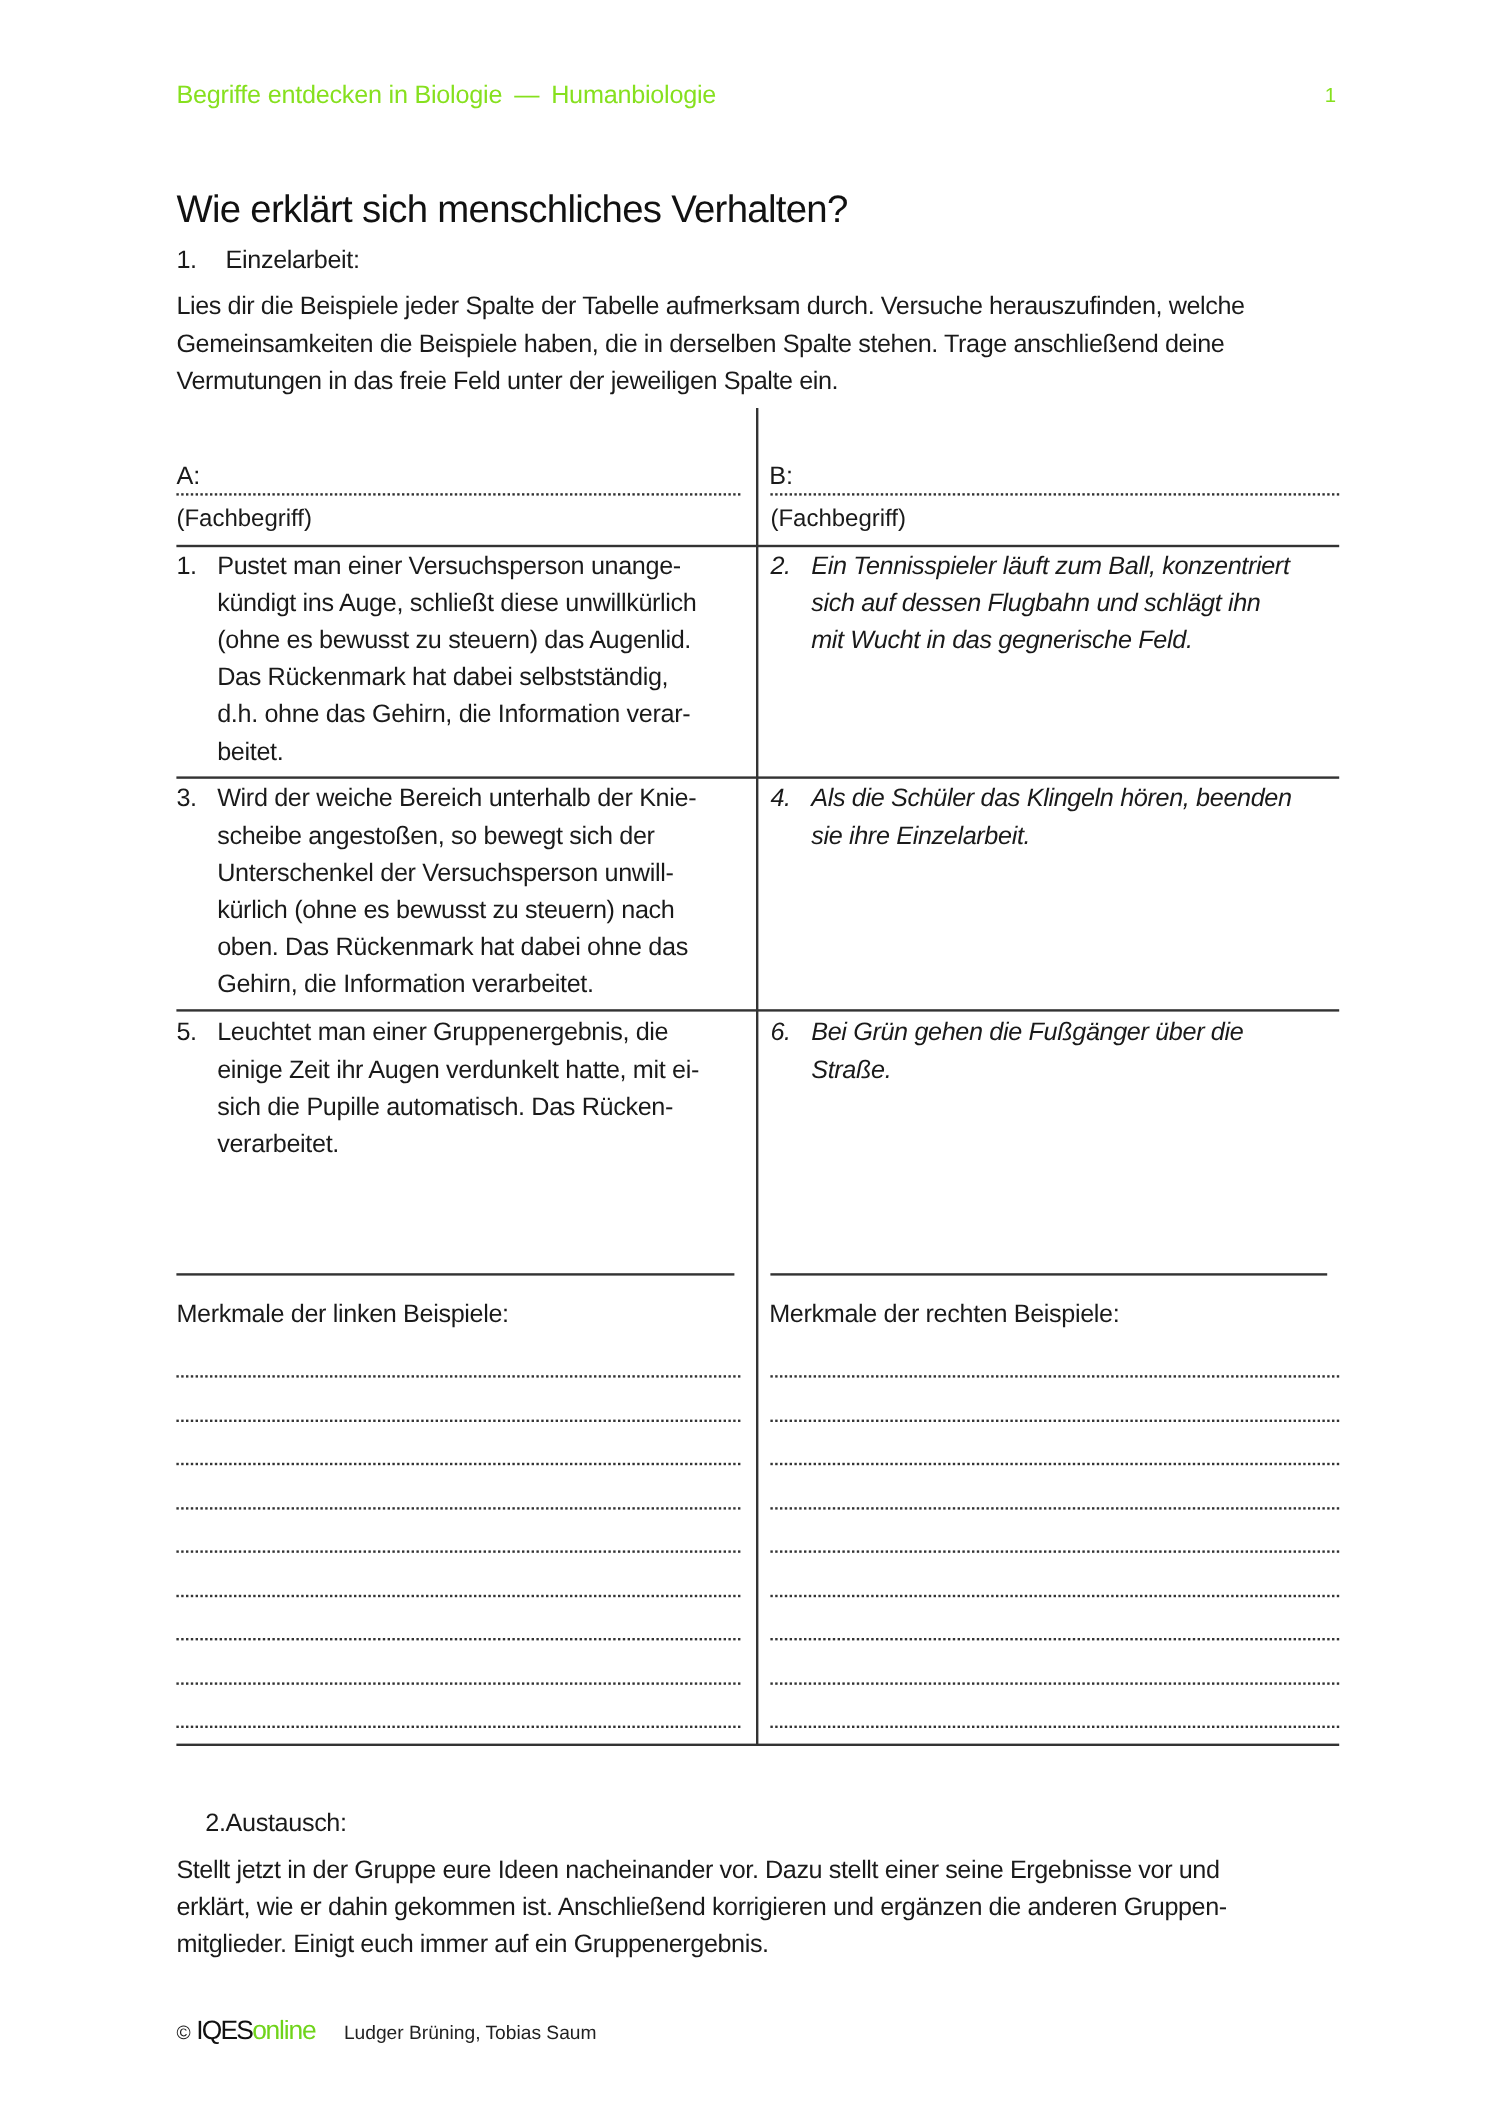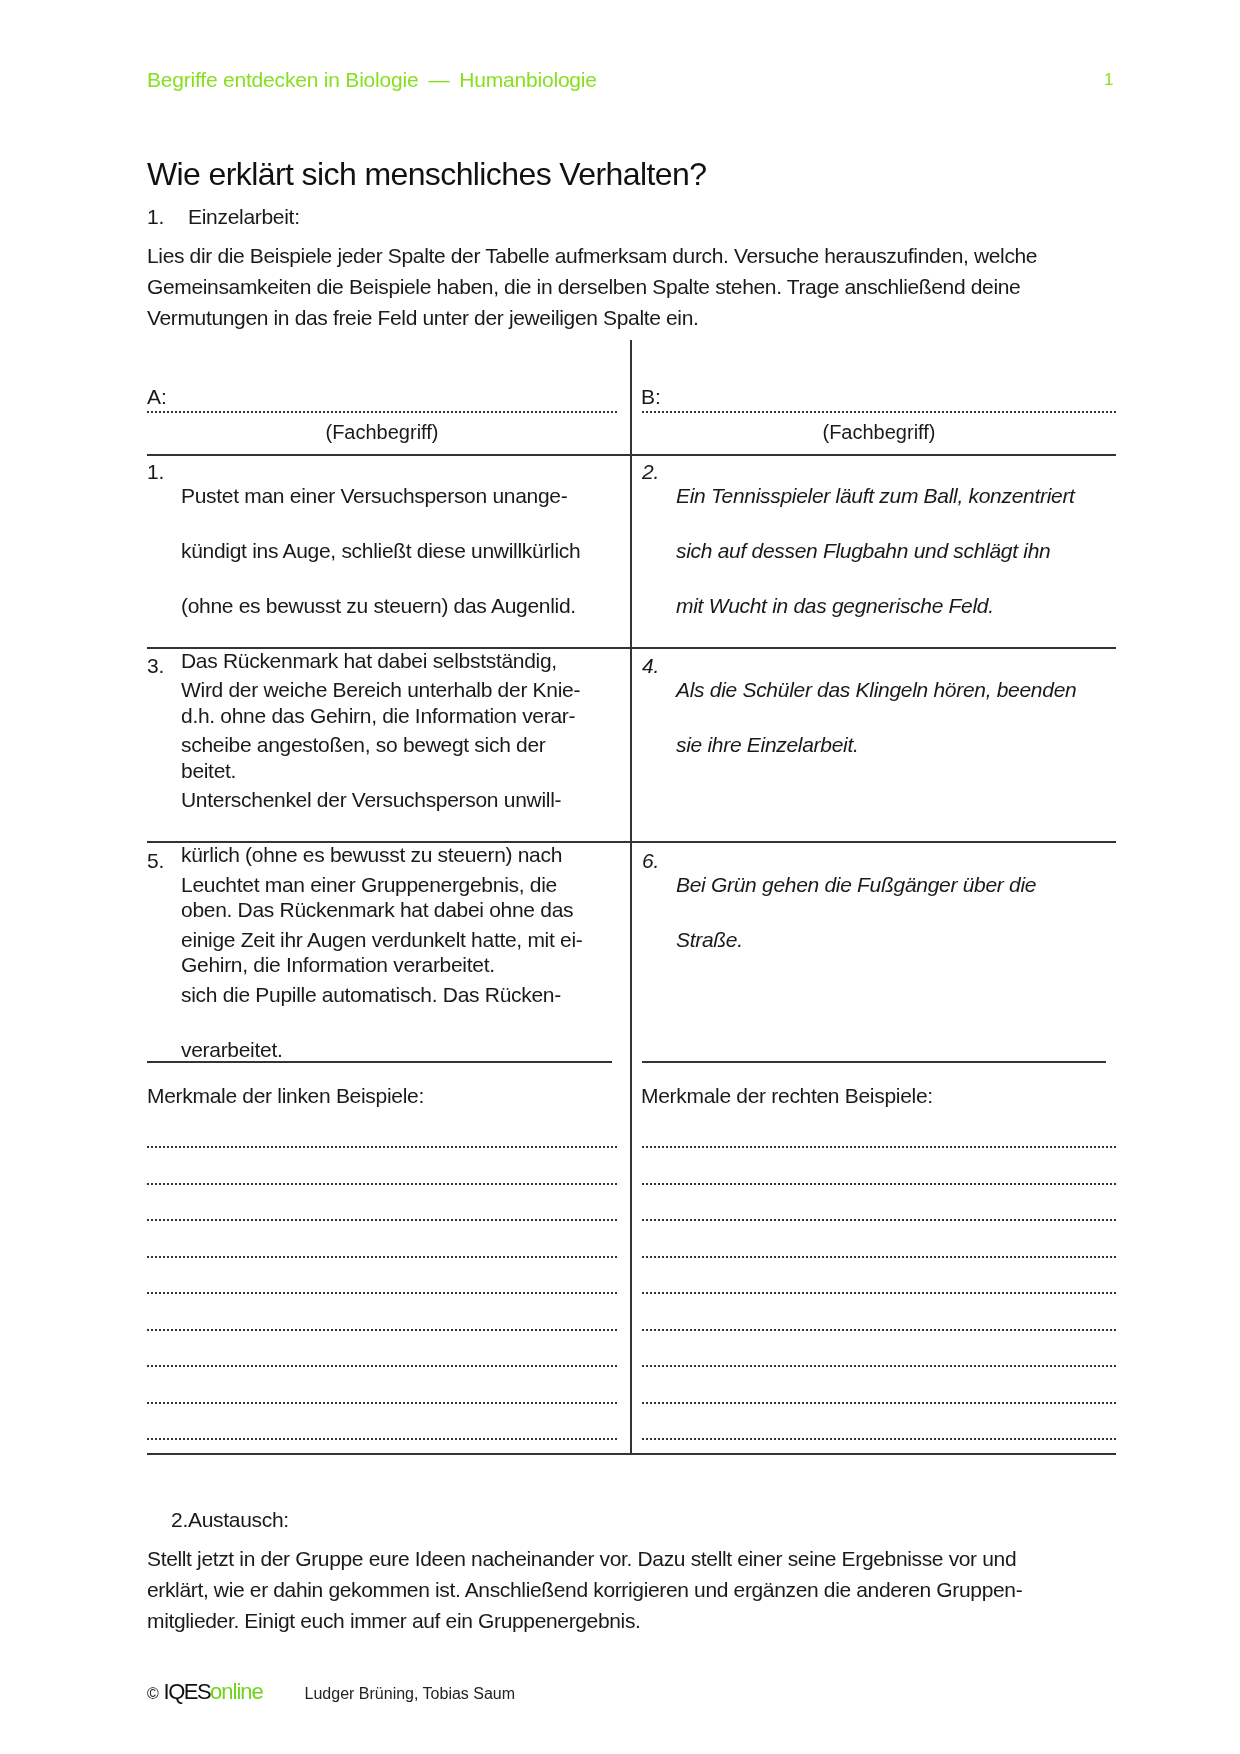--- a/index.html
+++ b/index.html
@@ -23,56 +23,56 @@
   #intro { left: 147px; top: 240px; }
 
   
   #divider { left: 630px; top: 340px; width: 2px; height: 1115px; background: #333; }
   .col-label { font-size: 21px; top: 385px; }
   #labelA { left: 147px; }
   #labelB { left: 641px; }
   .dotline { height: 0; border-bottom: 2px dotted #333; }
   #dotA { left: 147px; width: 470px; top: 411px; }
   #dotB { left: 642px; width: 474px; top: 411px; }
-  .fach { top: 421px; font-size: 20px; text-align: center; }
+  .fach { top: 421px; font-size: 20px; }
   #fachA { left: 147px; width: 470px; }
   #fachB { left: 642px; width: 474px; }
   .hline { height: 2px; background: #333; }
   #hl0 { left: 147px; width: 969px; top: 454px; }
   #hl1 { left: 147px; width: 969px; top: 647px; }
   #hl2 { left: 147px; width: 969px; top: 841px; }
   #hl3a { left: 147px; width: 465px; top: 1061px; }
   #hl3b { left: 642px; width: 464px; top: 1061px; }
   #hlbottom { left: 147px; width: 969px; top: 1453px; }
 
   .cell { font-size: 21px; line-height: 31px; letter-spacing: -0.3px; }
   .cell .n { position: absolute; left: 0; top: 0; }
   .cell .t { position: absolute; left: 34px; top: 0; white-space: nowrap; }
   .cell.it { font-style: italic; }
   #c1 { left: 147px; top: 456px; width: 470px; }
   #c2 { left: 642px; top: 456px; width: 474px; }
   #c3 { left: 147px; top: 650px; width: 470px; }
   #c4 { left: 642px; top: 650px; width: 474px; }
   #c5 { left: 147px; top: 845px; width: 470px; }
   #c6 { left: 642px; top: 845px; width: 474px; }
-  .t span { display: block; margin-top: 24px; }
+  .t span { display: block; }
 
   .merk { top: 1084px; font-size: 21px; letter-spacing: -0.3px; white-space: nowrap; }
   #merkA { left: 147px; }
   #merkB { left: 641px; }
 
   .wline { border-bottom: 2px dotted #333; height: 0; }
 
   #sec2 { left: 147px; top: 1508px; text-align: right; }
   #outro { left: 147px; top: 1543px; }
 
   #footer { left: 147px; top: 1679px; font-size: 17px; white-space: nowrap; }
   #footer .copy { font-size: 16px; }
   #footer .iqes { font-size: 22px; letter-spacing: -1.5px; color: #111; }
-  #footer .online { font-size: 22px; letter-spacing: -1px; color: #6fd41a; margin-right: 37px; }
+  #footer .online { font-size: 22px; letter-spacing: -1px; color: #6fd41a; margin-right: 19px; }
   #footer .authors { font-size: 16px; color: #222; }
 </style>
 </head>
 <body>
 
 <div id="header" class="abs">
   <span>Begriffe entdecken in Biologie</span><span class="sep">—</span><span>Humanbiologie</span>
 </div>
 <div id="page-num" class="abs">1</div>
 

